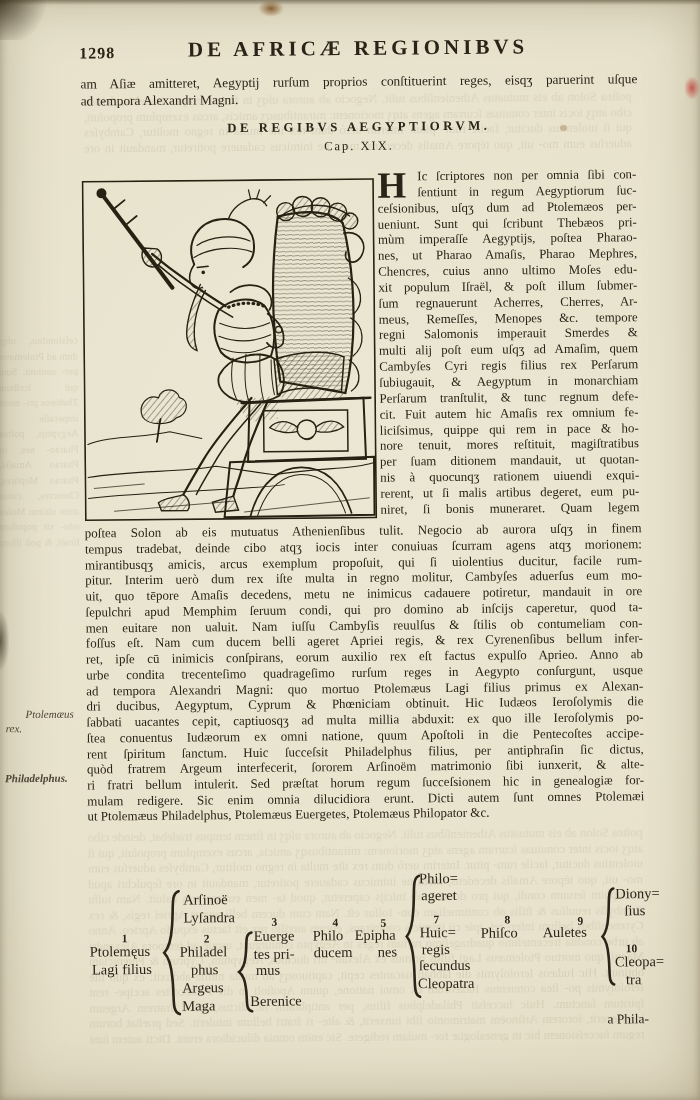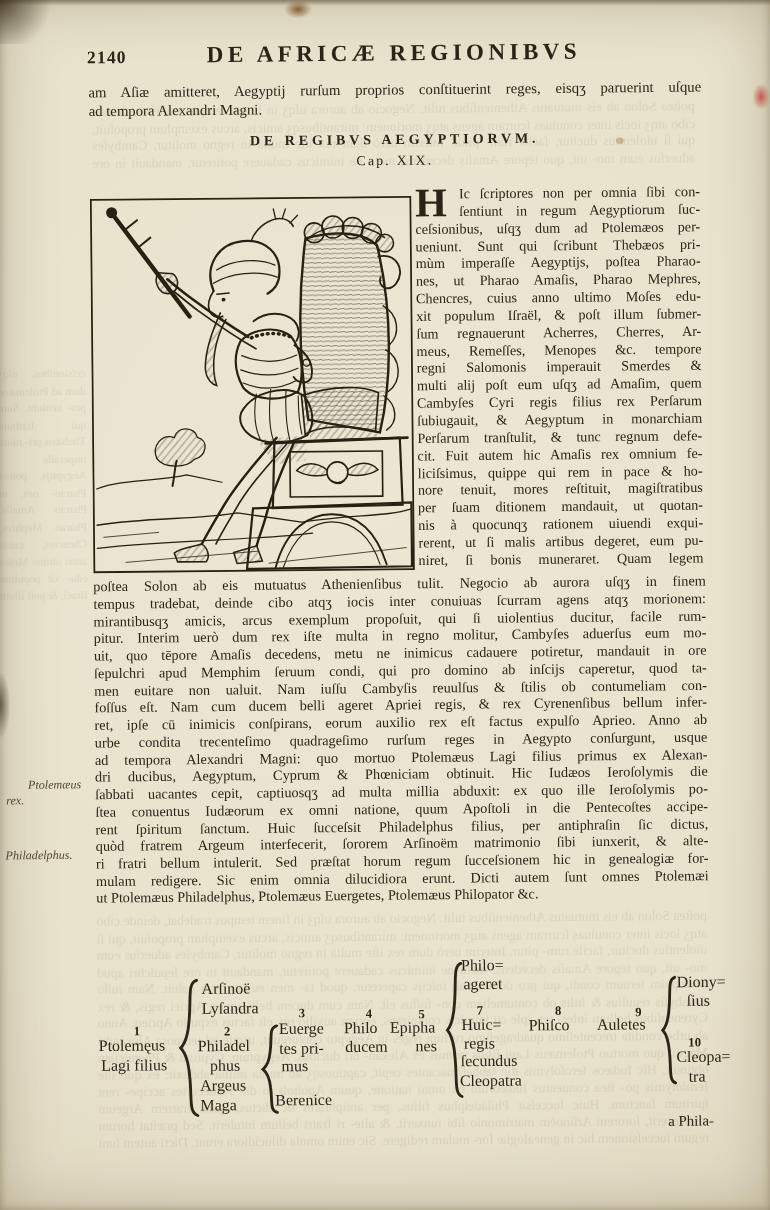--- a/index.html
+++ b/index.html
@@ -24,21 +24,21 @@
   .rcol .dropcap{position:absolute;left:0;top:0;font-size:37px;line-height:32px;font-weight:bold;}
   .rc-first .jline{padding-left:40px;}
   
   .para{left:85px;top:523px;width:557px;font-size:13px;line-height:15.75px;}
   .para-last{left:85px;top:806px;width:557px;font-size:13px;line-height:15.75px;}
   
   .mnote{width:78px;font-size:11px;line-height:13.5px;font-style:italic;color:#4f4535;}
   .mn1{left:4px;top:518px;}
   .mn2{left:4px;top:705px;}
   .mn2 .mn-line:first-child{padding-left:20px;}
-  .mn3{left:3px;top:769px;}
+  .mn3{left:3px;top:769px;font-weight:bold;}
   
   .g{position:absolute;font-size:14.5px;line-height:17px;white-space:nowrap;text-align:right;}
   .gnum{font-size:11.5px;font-weight:bold;}
   .brace{position:absolute;}
   .catchword{font-size:13.5px;}
   
   .bleed{position:absolute;color:#6e5f41;opacity:.13;transform:scaleX(-1);
          filter:blur(.6px);font-size:12.5px;line-height:15.5px;overflow:hidden;
          text-align:justify;pointer-events:none;}
   
@@ -61,21 +61,21 @@
 <body>
 
 <div class="page">
 
   <div class="rot">
 
     <div class="bleed" style="left:88px;top:92px;width:548px;height:64px;">poſtea Solon ab eis mutuatus Athenienſibus tulit.  Negocio ab aurora uſqʒ in finem tempus tradebat, deinde cibo atqʒ iocis inter conuiuas ſcurram agens atqʒ morionem: mirantibusqʒ amicis, arcus exemplum propoſuit, qui ſi uiolentius ducitur, facile rum- pitur. Interim uerò dum rex iſte multa in regno molitur, Cambyſes aduerſus eum mo- uit, quo tēpore Amaſis decedens, metu ne inimicus cadauere potiretur, mandauit in ore ſepulchri apud Memphim ſeruum condi, qui pro domino ab inſcijs caperetur, quod ta- men euitare non ualuit.  Nam iuſſu Cambyſis reuulſus &amp; ſtilis ob contumeliam con- foſſus eſt. Nam cum ducem belli ageret Apriei regis, &amp; rex Cyrenenſibus bellum infer- ret, ipſe cū inimicis conſpirans, eorum auxilio rex eſt factus expulſo Aprieo.  Anno ab urbe condita trecenteſimo quadrageſimo rurſum reges in Aegypto conſurgunt, usque ad tempora Alexandri Magni: quo mortuo Ptolemæus Lagi filius primus ex Alexan- dri ducibus, Aegyptum, Cyprum &amp; Phœniciam obtinuit. Hic Iudæos Ieroſolymis die ſabbati uacantes cepit, captiuosqʒ ad multa millia abduxit: ex quo ille Ieroſolymis po- ſtea conuentus Iudæorum ex omni natione, quum Apoſtoli in die Pentecoſtes accipe- rent ſpiritum ſanctum.  Huic ſucceſsit Philadelphus filius, per antiphraſin ſic dictus, quòd fratrem Argeum interfecerit, ſororem Arſinoëm matrimonio ſibi iunxerit, &amp; alte- ri fratri bellum intulerit. Sed præſtat horum regum ſucceſsionem hic in genealogiæ for- mulam redigere.  Sic enim omnia dilucidiora erunt. Dicti autem ſunt omnes Ptolemæi</div>
     <div class="bleed" style="left:0px;top:330px;width:80px;height:215px;font-size:10.5px;">ceſsionibus, uſqʒ dum ad Ptolemæos per- ueniunt. Sunt qui ſcribunt Thebæos pri- mùm imperaſſe Aegyptijs, poſtea Pharao- nes, ut Pharao Amaſis, Pharao Mephres, Chencres, cuius anno ultimo Moſes edu- xit populum Iſraël, &amp; poſt illum ſubmer- ſum regnauerunt Acherres, Cherres, Ar- meus, Remeſſes, Menopes &amp;c. tempore regni Salomonis imperauit Smerdes &amp; multi alij poſt eum uſqʒ ad Amaſim, quem Cambyſes Cyri regis filius rex Perſarum ſubiugauit, &amp; Aegyptum in monarchiam Perſarum tranſtulit, &amp; tunc regnum defe- cit. Fuit autem hic Amaſis rex omnium fe- liciſsimus, quippe qui rem in pace &amp; ho- nore tenuit, mores reſtituit, magiſtratibus per ſuam ditionem mandauit, ut quotan- nis à quocunqʒ rationem uiuendi exqui- rerent, ut ſi malis artibus degeret, eum pu- niret, ſi bonis muneraret.  Quam legem</div>
     <div class="bleed" style="left:85px;top:828px;width:555px;height:215px;">poſtea Solon ab eis mutuatus Athenienſibus tulit.  Negocio ab aurora uſqʒ in finem tempus tradebat, deinde cibo atqʒ iocis inter conuiuas ſcurram agens atqʒ morionem: mirantibusqʒ amicis, arcus exemplum propoſuit, qui ſi uiolentius ducitur, facile rum- pitur. Interim uerò dum rex iſte multa in regno molitur, Cambyſes aduerſus eum mo- uit, quo tēpore Amaſis decedens, metu ne inimicus cadauere potiretur, mandauit in ore ſepulchri apud Memphim ſeruum condi, qui pro domino ab inſcijs caperetur, quod ta- men euitare non ualuit.  Nam iuſſu Cambyſis reuulſus &amp; ſtilis ob contumeliam con- foſſus eſt. Nam cum ducem belli ageret Apriei regis, &amp; rex Cyrenenſibus bellum infer- ret, ipſe cū inimicis conſpirans, eorum auxilio rex eſt factus expulſo Aprieo.  Anno ab urbe condita trecenteſimo quadrageſimo rurſum reges in Aegypto conſurgunt, usque ad tempora Alexandri Magni: quo mortuo Ptolemæus Lagi filius primus ex Alexan- dri ducibus, Aegyptum, Cyprum &amp; Phœniciam obtinuit. Hic Iudæos Ieroſolymis die ſabbati uacantes cepit, captiuosqʒ ad multa millia abduxit: ex quo ille Ieroſolymis po- ſtea conuentus Iudæorum ex omni natione, quum Apoſtoli in die Pentecoſtes accipe- rent ſpiritum ſanctum.  Huic ſucceſsit Philadelphus filius, per antiphraſin ſic dictus, quòd fratrem Argeum interfecerit, ſororem Arſinoëm matrimonio ſibi iunxerit, &amp; alte- ri fratri bellum intulerit. Sed præſtat horum regum ſucceſsionem hic in genealogiæ for- mulam redigere.  Sic enim omnia dilucidiora erunt. Dicti autem ſunt omnes Ptolemæi</div>
 
-    <div class="abs pagenum z2">2140</div>
+    <div class="abs pagenum z2">1298</div>
     <div class="abs runtitle z2">DE AFRICÆ REGIONIBVS</div>
 
     <div class="abs intro z2">
         <div class="jline">am Aſiæ amitteret, Aegyptij rurſum proprios conſtituerint reges, eisqʒ paruerint uſque</div>
         <div class="jline">ad tempora Alexandri Magni.</div>
       </div>
 
     <div class="abs sechead z2">DE REGIBVS AEGYPTIORVM.</div>
     <div class="abs seccap z2">Cap.   XIX.</div>
 

